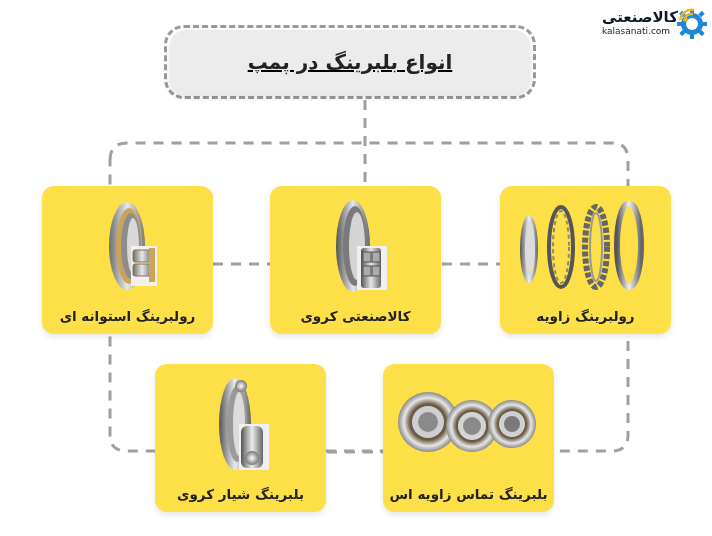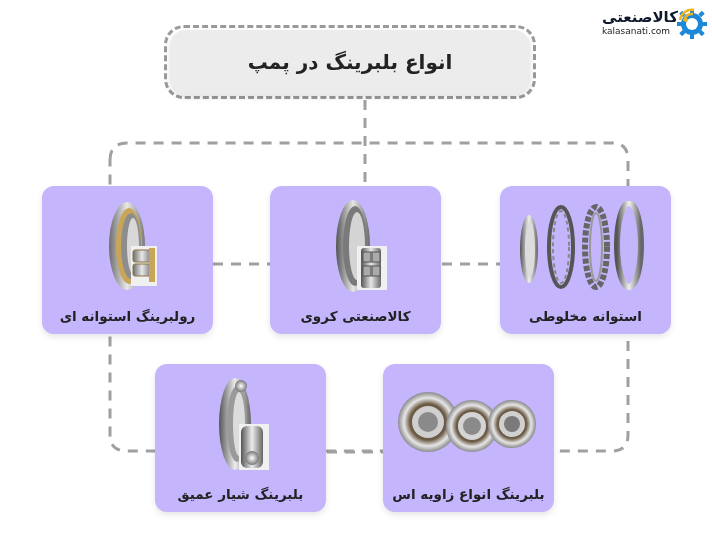--- a/index.html
+++ b/index.html
@@ -1,21 +1,21 @@
 <!DOCTYPE html>
 <html><head>
 <meta charset="utf-8">
 <style>
   html,body{margin:0;padding:0;}
   body{width:712px;height:536px;background:#ffffff;position:relative;overflow:hidden;font-family:"DejaVu Sans",sans-serif;}
   .connectors{position:absolute;left:0;top:0;width:712px;height:536px;pointer-events:none;}
   .title-outer{position:absolute;left:164px;top:25px;width:372px;height:74px;border:3px dashed #9a9a9a;border-radius:20px;box-sizing:border-box;}
-  .title-box{position:absolute;left:170px;top:30px;width:360px;height:64px;background:#ececec;border-radius:16px;box-shadow:0 3px 6px rgba(0,0,0,0.12);display:flex;align-items:center;justify-content:center;}
+  .title-box{position:absolute;left:170px;top:30px;width:360px;height:64px;background:#ececec;border-radius:16px;box-shadow:0 3px 6px rgba(0,0,0,0.12);display:flex;align-items:center;justify-content:center;text-decoration:underline;}
   .title-text{font-weight:bold;font-size:20px;color:#222;direction:rtl;}
-  .card{position:absolute;width:171px;height:148px;background:#c4b5fd;border-radius:12px;box-shadow:0 3px 6px rgba(0,0,0,0.10);}
+  .card{position:absolute;width:171px;height:148px;background:#fde047;border-radius:12px;box-shadow:0 3px 6px rgba(0,0,0,0.10);}
   .card .img{position:absolute;left:0;right:0;top:10px;height:100px;display:flex;align-items:center;justify-content:center;}
   .card .label{position:absolute;left:0;right:0;bottom:10px;text-align:center;font-weight:bold;font-size:13.5px;color:#222;direction:rtl;}
   .logo{position:absolute;left:600px;top:6px;width:110px;height:34px;}
   .logo .brand{position:absolute;left:2px;top:2px;font-weight:bold;font-size:15px;color:#0f172a;direction:rtl;}
   .logo .domain{position:absolute;left:2px;top:20px;font-size:9px;color:#222;text-align:right;}
   .logo .gear{position:absolute;left:74px;top:0px;width:34px;height:34px;}
 </style>
 </head>
 <body>
 
@@ -121,21 +121,21 @@
       </defs>
       <ellipse cx="18" cy="48" rx="9" ry="34" fill="url(#met3)"></ellipse>
       <ellipse cx="19" cy="48" rx="5" ry="28" fill="#dcdcdc"></ellipse>
       <ellipse cx="50" cy="46" rx="12" ry="40" fill="none" stroke="#555" stroke-width="4"></ellipse>
       <ellipse cx="50" cy="46" rx="8" ry="36" fill="none" stroke="#888" stroke-width="2" stroke-dasharray="4,3"></ellipse>
       <ellipse cx="85" cy="46" rx="11" ry="40" fill="none" stroke="#666" stroke-width="6" stroke-dasharray="5,2"></ellipse>
       <ellipse cx="85" cy="46" rx="6" ry="34" fill="none" stroke="#999" stroke-width="2"></ellipse>
       <ellipse cx="118" cy="44" rx="12" ry="42" fill="none" stroke="url(#met3)" stroke-width="6"></ellipse>
     </svg>
   </div>
-  <div class="label">استوانه مخلوطی</div>
+  <div class="label">رولبرینگ زاویه</div>
 </div>
 
 <div class="card" style="left:155px;top:364px;">
   <div class="img">
     <svg width="60" height="100" viewBox="0 0 60 100">
       <defs>
         <linearGradient id="met4" x1="0" x2="1">
             <stop offset="0" stop-color="#555"></stop>
             <stop offset="0.5" stop-color="#ececec"></stop>
             <stop offset="1" stop-color="#666"></stop>
@@ -147,21 +147,21 @@
       </defs>
       <ellipse cx="24" cy="50" rx="16" ry="46" fill="url(#met4)"></ellipse>
       <ellipse cx="26" cy="50" rx="10" ry="38" fill="#9a9a9a"></ellipse>
       <ellipse cx="28" cy="50" rx="6" ry="32" fill="#dcdcdc"></ellipse>
       <rect x="28" y="50" width="30" height="46" fill="#f0f0f0"></rect>
       <rect x="30" y="52" width="22" height="42" rx="6" fill="url(#met4)"></rect>
       <circle cx="41" cy="84" r="7" fill="url(#ball)"></circle>
       <circle cx="30" cy="12" r="6" fill="url(#ball)"></circle>
     </svg>
   </div>
-  <div class="label">بلبرینگ شیار عمیق</div>
+  <div class="label">بلبرینگ شیار کروی</div>
 </div>
 
 <div class="card" style="left:383px;top:364px;">
   <div class="img">
     <svg width="150" height="80" viewBox="0 0 150 80">
       <defs>
         <radialGradient id="rim" cx="0.5" cy="0.5" r="0.5">
             <stop offset="0.6" stop-color="#6b5a44"></stop>
             <stop offset="0.8" stop-color="#e6e6e6"></stop>
             <stop offset="1" stop-color="#8a8a8a"></stop>
@@ -171,14 +171,14 @@
       <circle cx="34" cy="38" r="16" fill="#cfcfcf"></circle>
       <circle cx="34" cy="38" r="10" fill="#8a8a8a"></circle>
       <circle cx="78" cy="42" r="26" fill="url(#rim)"></circle>
       <circle cx="78" cy="42" r="14" fill="#d4d4d4"></circle>
       <circle cx="78" cy="42" r="9" fill="#8a8a8a"></circle>
       <circle cx="118" cy="40" r="24" fill="url(#rim)"></circle>
       <circle cx="118" cy="40" r="13" fill="#d0d0d0"></circle>
       <circle cx="118" cy="40" r="8" fill="#7a7a7a"></circle>
     </svg>
   </div>
-  <div class="label">بلبرینگ انواع زاویه اس</div>
+  <div class="label">بلبرینگ تماس زاویه اس</div>
 </div>
 
 </body></html>

